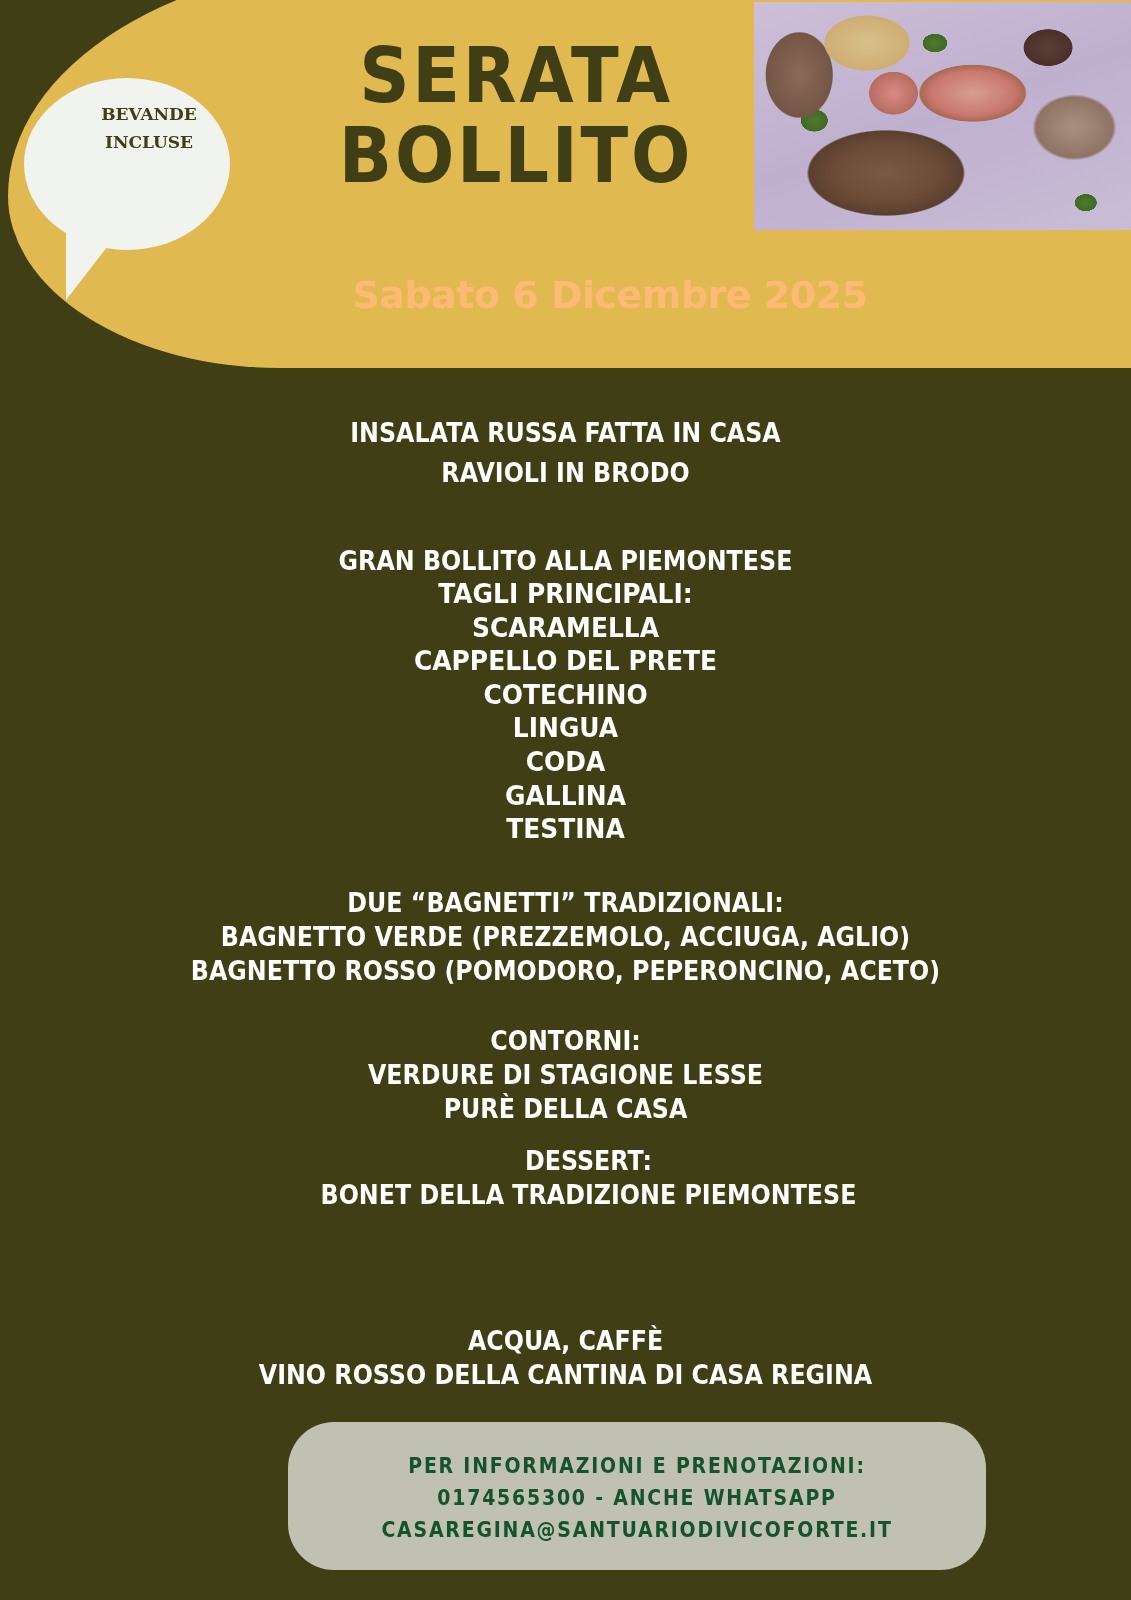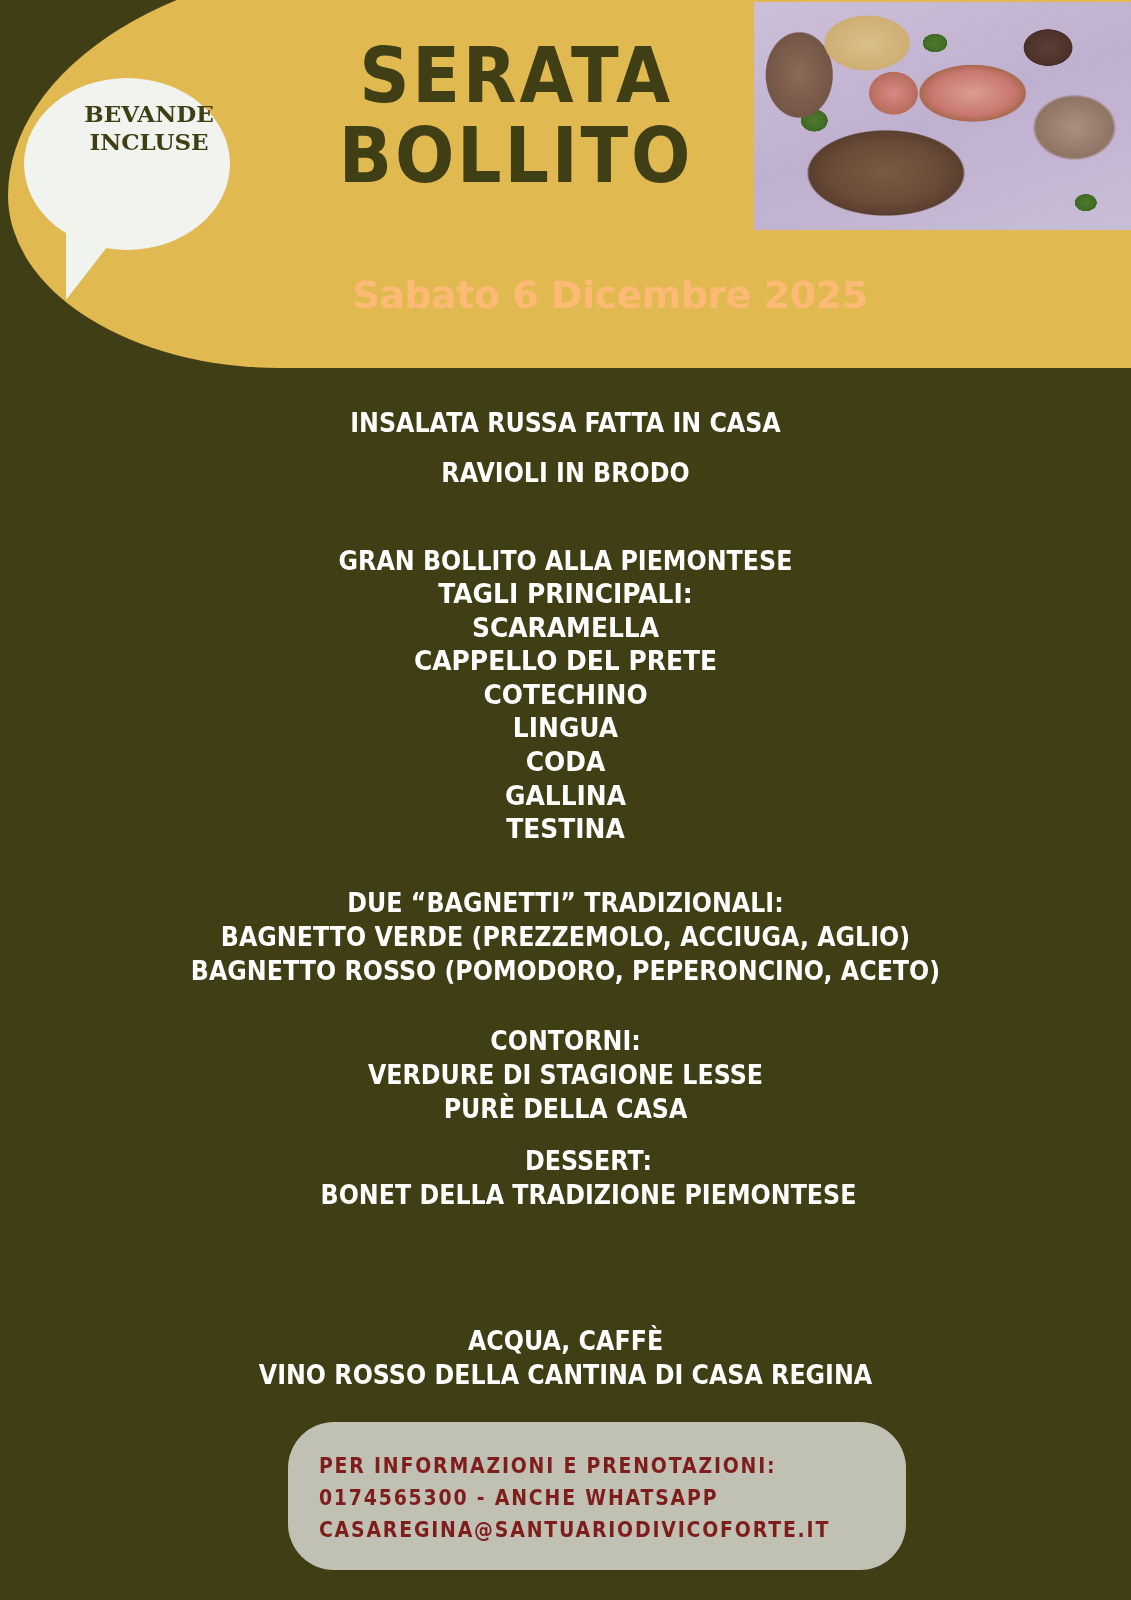--- a/index.html
+++ b/index.html
@@ -38,43 +38,43 @@
       position: absolute; left: 66px; top: 220px; width: 0; height: 0;
       border-left: 0 solid transparent;
       border-right: 62px solid transparent;
       border-top: 80px solid #f1f3ee;
     }
     .bubble-text {
       position: absolute; left: 24px; top: 100px; width: 206px; text-align: center;
       color: #3f3e14; font-family: "DejaVu Serif", serif; font-weight: bold;
     }
     .price { font-size: 44px; line-height: 48px; letter-spacing: -1px; }
-    .price-note { font-size: 23px; line-height: 28px; letter-spacing: 0px; padding-left: 44px; }
+    .price-note { font-size: 17px; line-height: 28px; letter-spacing: 0px; padding-left: 44px; }
     .title {
       position: absolute; left: 296px; top: 36px; width: 440px; text-align: center;
       color: #3f3e14; font-family: "DejaVu Sans", sans-serif; font-weight: bold;
       font-size: 76px; line-height: 80px; letter-spacing: 3px;
       transform: scaleX(0.92); transform-origin: center top;
     }
     .date {
       position: absolute; left: 240px; top: 272px; width: 740px; text-align: center;
       color: #fdba74; font-family: "DejaVu Sans", sans-serif; font-weight: bold;
       font-size: 38px; line-height: 46px; letter-spacing: -0.5px;
     }
     .menu {
       position: absolute; left: 0; width: 1131px; text-align: center;
       color: #ffffff; font-family: "DejaVu Sans", sans-serif; font-weight: bold;
     }
     .menu .ln { display: block; font-size: 27px; line-height: 34px; white-space: nowrap;
       transform: scaleX(0.88); transform-origin: center; }
     .menu .cut { font-size: 26px; line-height: 33.6px; transform: scaleX(0.96); }
     .contact {
-      position: absolute; left: 288px; top: 1422px; width: 618px; height: 148px;
+      position: absolute; left: 288px; top: 1422px; width: 698px; height: 148px;
       background: #c0c1b3; border-radius: 46px;
-      color: #7f1d1d; text-align: left;
+      color: #14532d; text-align: center;
       font-family: "DejaVu Sans", sans-serif; font-weight: bold;
       box-sizing: border-box; padding-top: 28px;
     }
     .contact .ln { display: block; font-size: 21px; line-height: 32px; letter-spacing: 2px; white-space: nowrap;
       transform: scaleX(0.9); transform-origin: center; }
   </style>
 </head>
 <body>
 
 <div class="gold-band"></div>
@@ -88,21 +88,21 @@
   <div class="price-note">INCLUSE</div>
 </div>
 
 <div class="title">
   <div>SERATA</div>
   <div>BOLLITO</div>
 </div>
 
 <div class="date">Sabato 6 Dicembre 2025</div>
 
-<div class="menu" style="top:406px;">
+<div class="menu" style="top:416px;">
   <span class="ln">INSALATA RUSSA FATTA IN CASA</span>
 </div>
 <div class="menu" style="top:456px;">
   <span class="ln">RAVIOLI IN BRODO</span>
 </div>
 <div class="menu" style="top:544px;">
   <span class="ln">GRAN BOLLITO ALLA PIEMONTESE</span>
   <span class="ln cut">TAGLI PRINCIPALI:</span>
   <span class="ln cut">SCARAMELLA</span>
   <span class="ln cut">CAPPELLO DEL PRETE</span>

